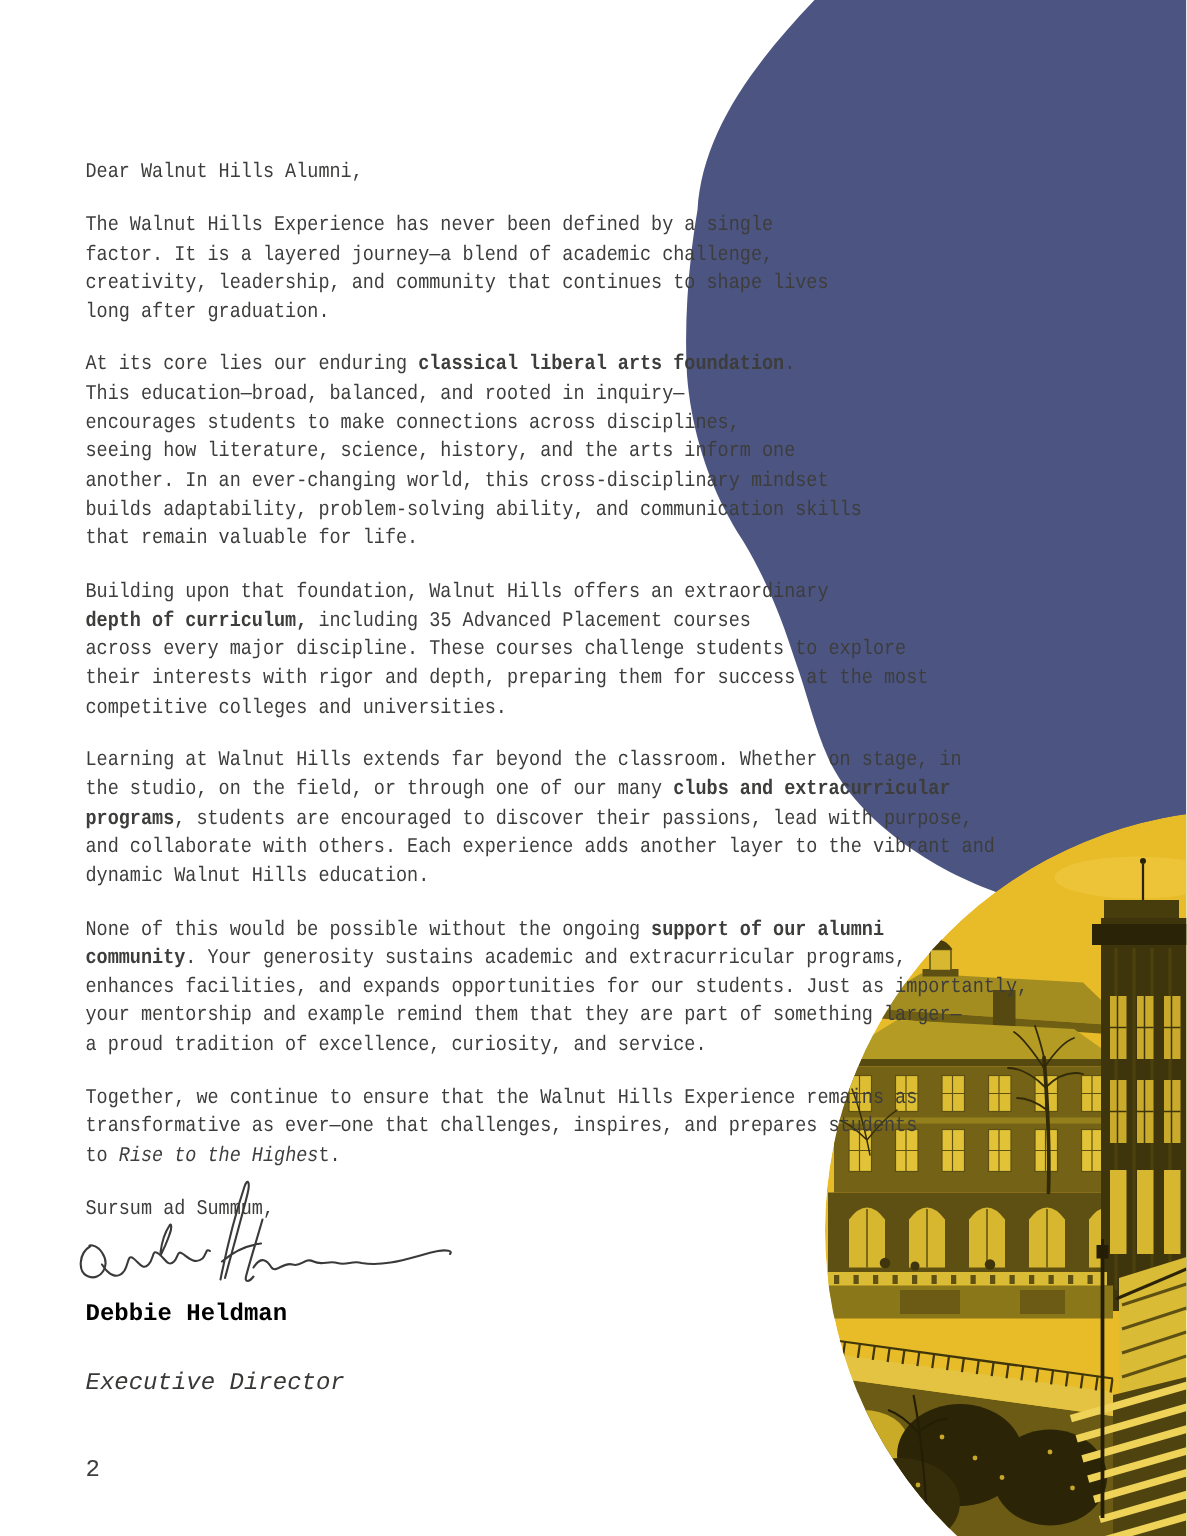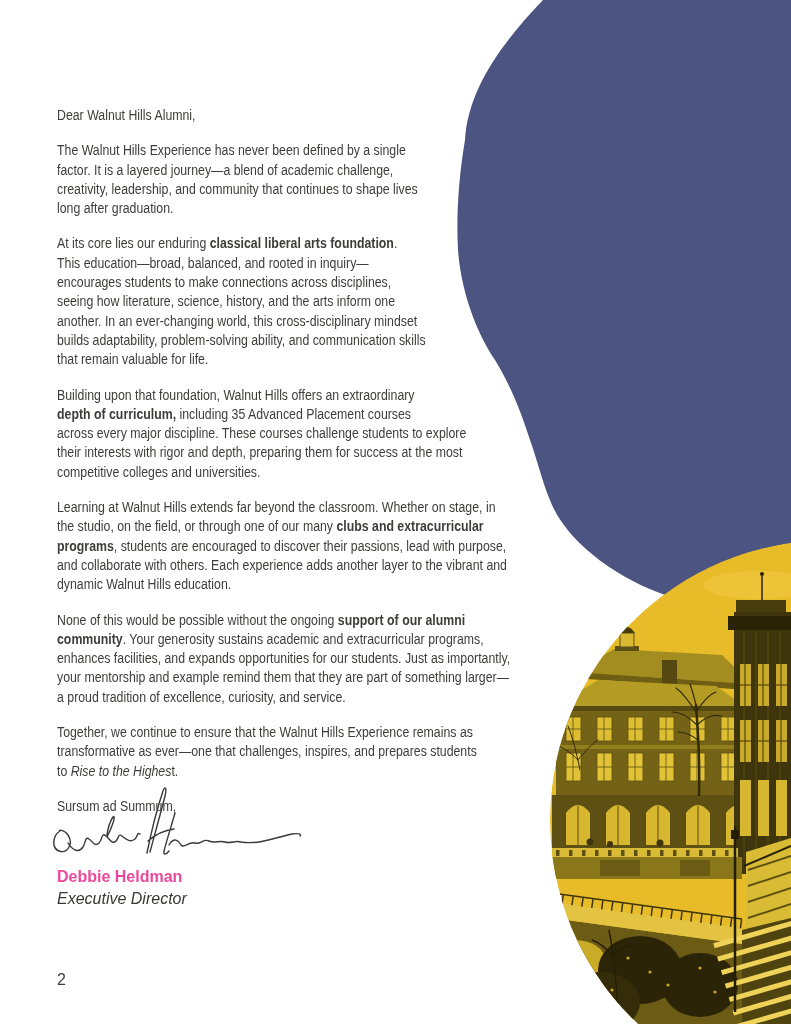--- a/index.html
+++ b/index.html
@@ -2,41 +2,41 @@
 <html><head>
 <meta charset="utf-8">
 <style>
   html,body{margin:0;padding:0;background:#ffffff;}
   .page{
     position:relative;
     width:791px;height:1024px;
     margin:0 auto;
     background:#ffffff;
     overflow:hidden;
-    font-family:Liberation Sans, sans-serif;
+    font-family:Liberation Mono, monospace;
   }
   .deco{position:absolute;left:0;top:0;width:791px;height:1024px;}
   .letter{
     position:absolute;left:57px;top:106px;width:640px;
     font-size:14px;line-height:19.3px;color:#3d3d3c;
     transform:scaleX(0.88);transform-origin:0 0;
     z-index:2;
   }
   .para{margin:16px 0 0 0;}
   .para:first-child{margin-top:0;}
   .line{white-space:nowrap;}
   .r-b{font-weight:bold;}
   .r-i{font-style:italic;}
   .sig-svg{position:absolute;left:50px;top:785px;width:260px;height:90px;overflow:visible;z-index:3;}
   .sig-block{
     position:absolute;left:57px;top:866px;z-index:2;
     font-size:16px;line-height:21.7px;color:#383837;
   }
-  .sig-name{font-weight:bold;color:#ec4899;}
-  .sig-title,.sig-org{font-style:italic;}
+  .sig-name{font-weight:bold;color:#000000;}
+  .sig-title,.sig-org{font-style:italic;margin-top:24px;}
   .page-number{
     position:absolute;left:57px;top:971px;z-index:2;
     font-size:16px;color:#3e3e3e;
   }
 </style>
 </head>
 <body>
 
 <div class="page">
 

